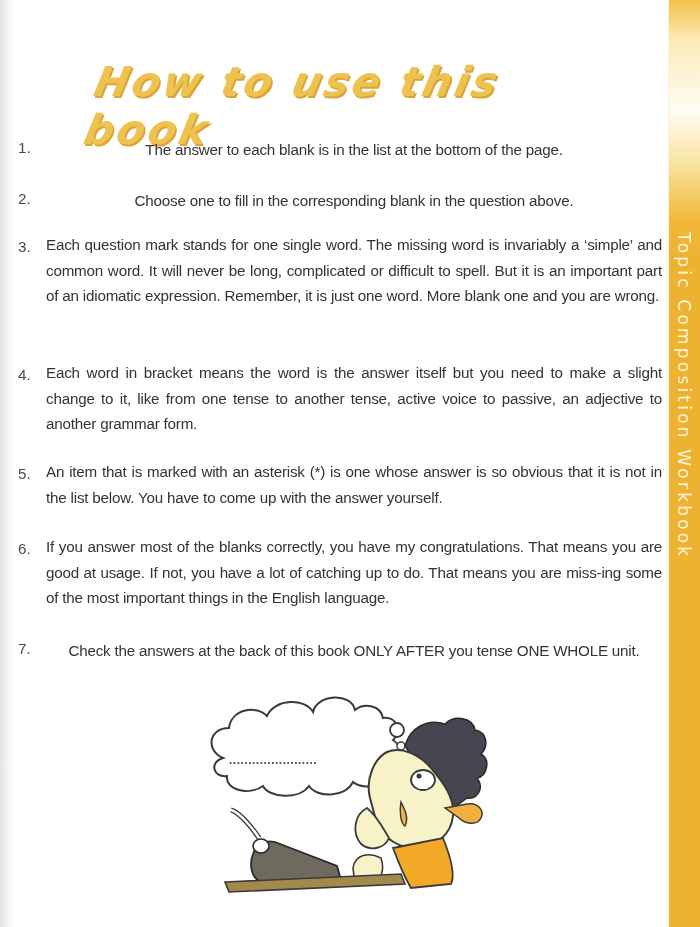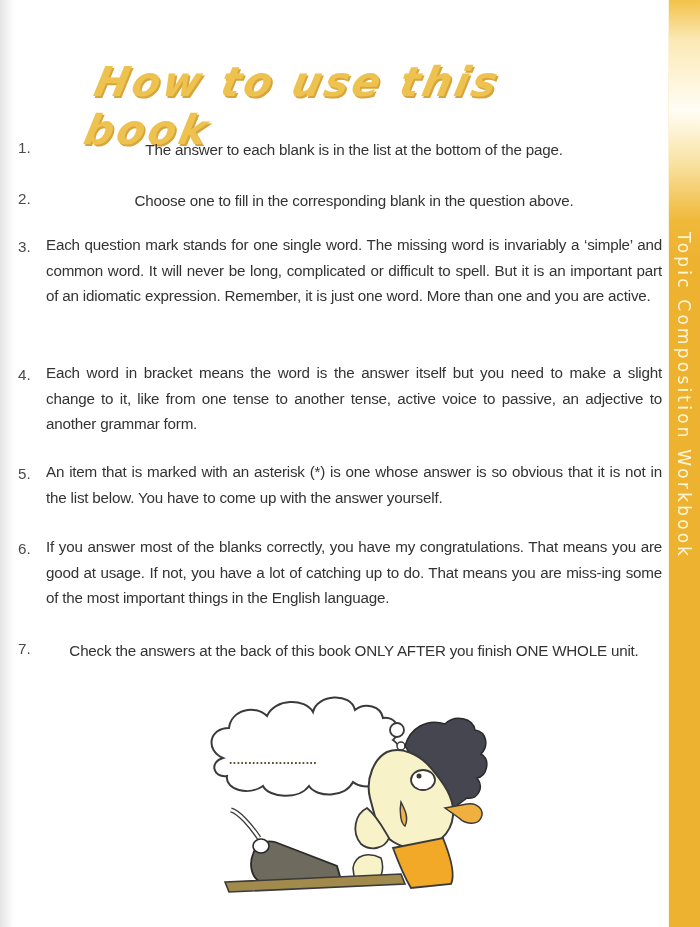--- a/index.html
+++ b/index.html
@@ -58,37 +58,37 @@
   <div class="item" style="top:139px">
     <span class="num">1.</span>
     <div class="text single" style="top:-2px">The answer to each blank is in the list at the bottom of the page.</div>
   </div>
   <div class="item" style="top:190px">
     <span class="num">2.</span>
     <div class="text single" style="top:-2px">Choose one to fill in the corresponding blank in the question above.</div>
   </div>
   <div class="item" style="top:232px">
     <span class="num" style="top:6px">3.</span>
-    <div class="text" style="top:0px">Each question mark stands for one single word. The missing word is invariably a ‘simple’ and common word. It will never be long, complicated or difficult to spell. But it is an important part of an idiomatic expression. Remember, it is just one word. More than one and you are active.</div>
+    <div class="text" style="top:0px">Each question mark stands for one single word. The missing word is invariably a ‘simple’ and common word. It will never be long, complicated or difficult to spell. But it is an important part of an idiomatic expression. Remember, it is just one word. More blank one and you are wrong.</div>
   </div>
   <div class="item" style="top:362px">
     <span class="num" style="top:4px">4.</span>
     <div class="text" style="top:-2px">Each word in bracket means the word is the answer itself but you need to make a slight change to it, like from one tense to another tense, active voice to passive, an adjective to another grammar form.</div>
   </div>
   <div class="item" style="top:465px">
     <span class="num" style="top:0px">5.</span>
     <div class="text" style="top:-6px">An item that is marked with an asterisk (*) is one whose answer is so obvious that it is not in the list below. You have to come up with the answer yourself.</div>
   </div>
   <div class="item" style="top:540px">
     <span class="num" style="top:0px">6.</span>
     <div class="text" style="top:-6px">If you answer most of the blanks correctly, you have my congratulations. That means you are good at usage. If not, you have a lot of catching up to do. That means you are miss-ing some of the most important things in the English language.</div>
   </div>
   <div class="item" style="top:640px">
     <span class="num" style="top:0px">7.</span>
-    <div class="text single" style="top:-2px">Check the answers at the back of this book ONLY AFTER you finish ONE WHOLE unit.</div>
+    <div class="text single" style="top:-2px">Check the answers at the back of this book ONLY AFTER you tense ONE WHOLE unit.</div>
   </div>
 </div>
 
 <div class="illus">
   <svg width="290" height="210" viewBox="0 0 290 210">
 
     <path d="M18,70 C0,62 4,40 24,40 C26,22 50,16 62,28 C70,10 100,10 108,24 C112,6 146,4 150,22 C160,14 176,18 178,30 C192,28 198,44 188,52 C200,60 196,78 182,80 C184,96 160,104 148,94 C140,110 112,110 104,98 C94,112 64,110 58,98 C44,108 20,102 22,88 C8,90 4,74 18,70 Z" fill="#ffffff" stroke="#3a3a3a" stroke-width="2"></path>
     <circle cx="192" cy="42" r="7" fill="#fff" stroke="#3a3a3a" stroke-width="1.8"></circle>
     <circle cx="196" cy="58" r="4" fill="#fff" stroke="#3a3a3a" stroke-width="1.5"></circle>
     <circle cx="199" cy="69" r="2.5" fill="#fff" stroke="#3a3a3a" stroke-width="1.3"></circle>

